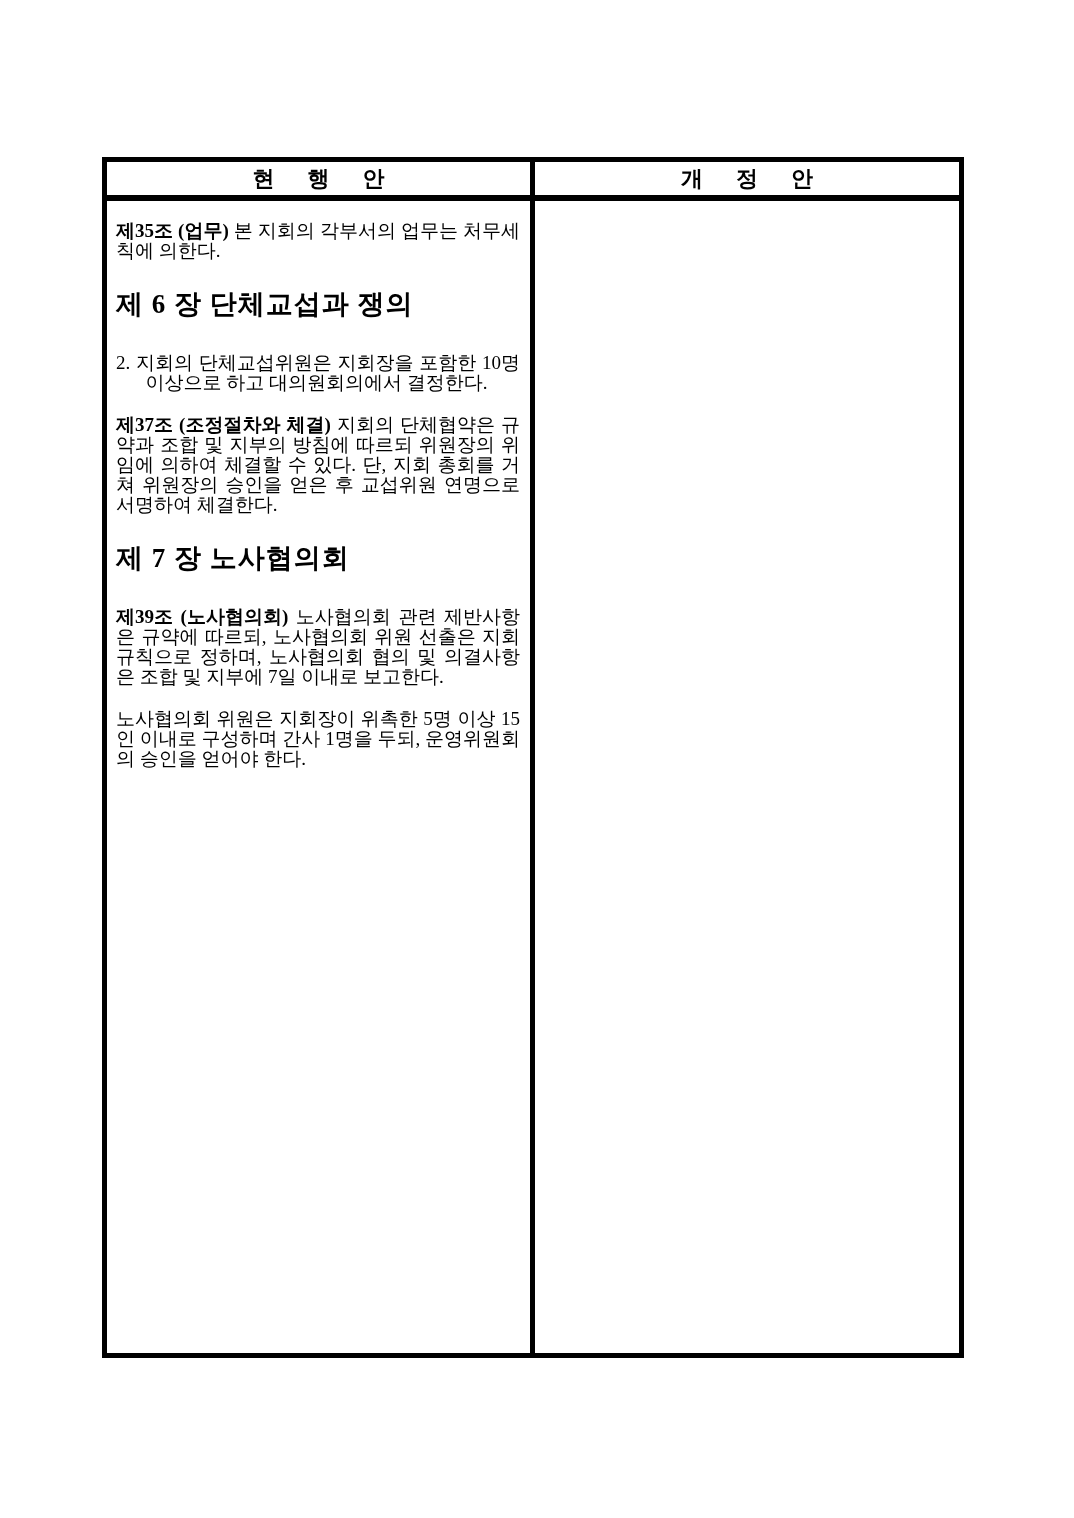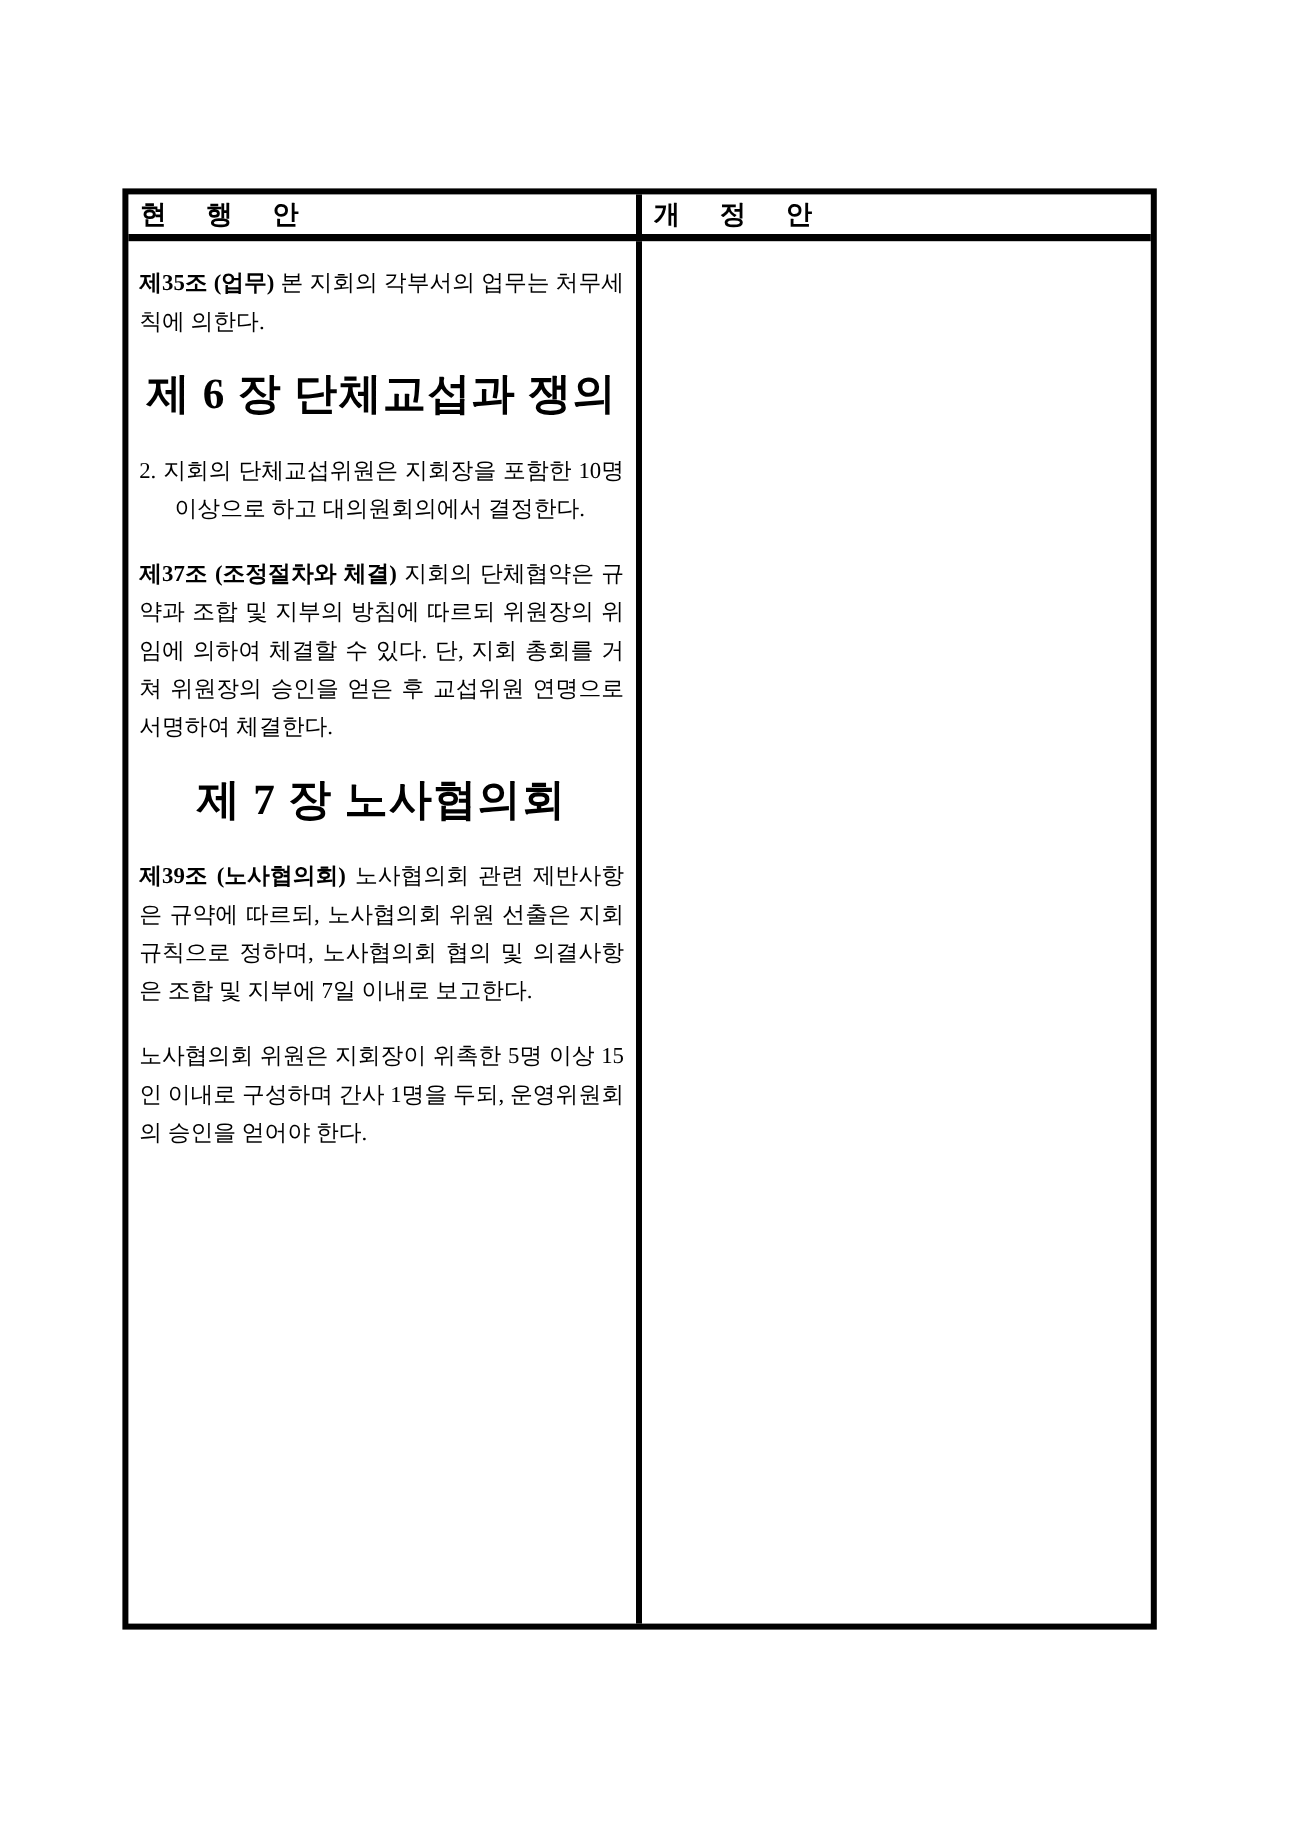--- a/index.html
+++ b/index.html
@@ -29,20 +29,21 @@
   }
   .thead {
     display: flex;
     border-bottom: 6px solid #000;
     flex: 0 0 auto;
   }
   .th {
     font-weight: bold;
     font-size: 22px;
     line-height: 30px;
+    text-align: center;
     padding: 2px 0 1px 0;
     letter-spacing: 0.45em;
     text-indent: 0.45em;
     word-spacing: 0.35em;
   }
   .th.left {
     width: 428px;
     border-right: 5px solid #000;
     box-sizing: border-box;
   }
@@ -55,35 +56,35 @@
   .td.left {
     width: 428px;
     border-right: 5px solid #000;
     box-sizing: border-box;
     padding: 20px 10px 0 9px;
     overflow: hidden;
   }
   .td.right { flex: 1; }
   .para {
     font-size: 19px;
-    line-height: 32px;
+    line-height: 20px;
     text-align: justify;
     margin: 0 0 22px 0;
   }
   .ah { font-weight: bold; }
   .ah.block { display: block; }
   .num-item {
     padding-left: 1.55em;
     text-indent: -1.55em;
   }
   .chapter {
-    font-size: 36px;
+    font-size: 27px;
     line-height: 34px;
     font-weight: bold;
-    text-align: center;
+    text-align: left;
     letter-spacing: 1px;
     margin: 26px 0 32px 0;
   }
 </style>
 </head>
 <body>
 
 <div class="page">
   <div class="cmp-table">
 

